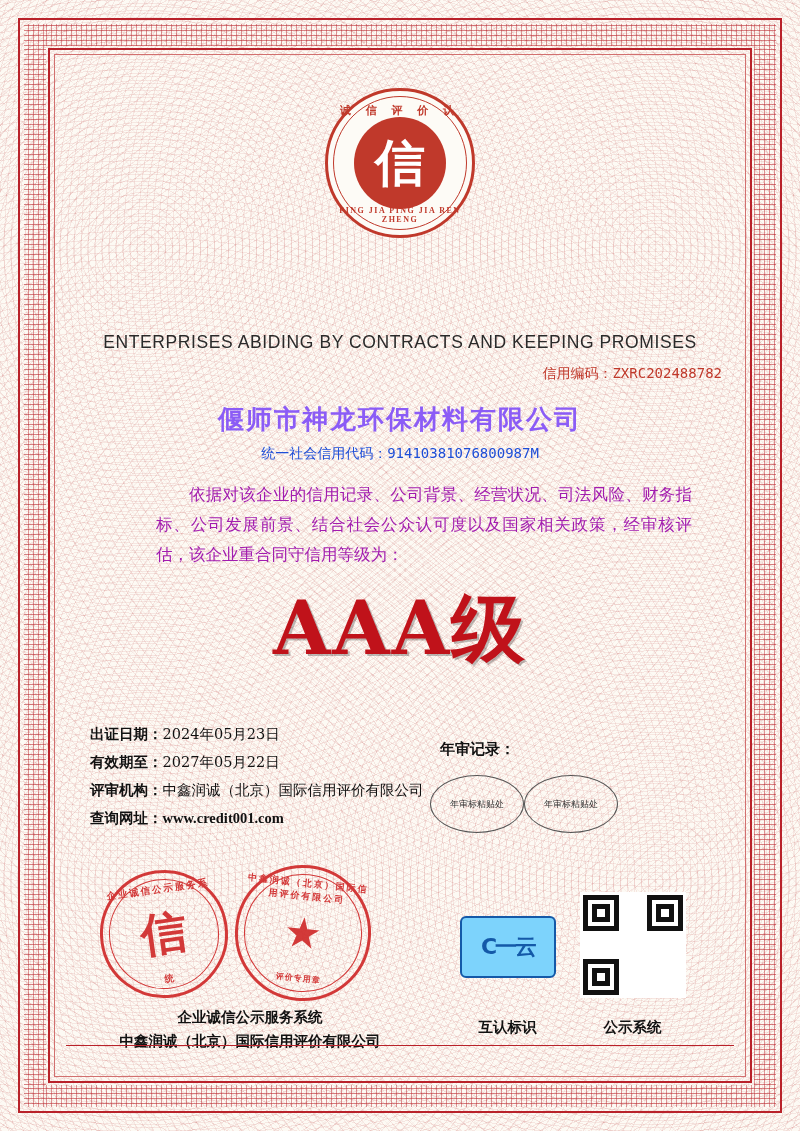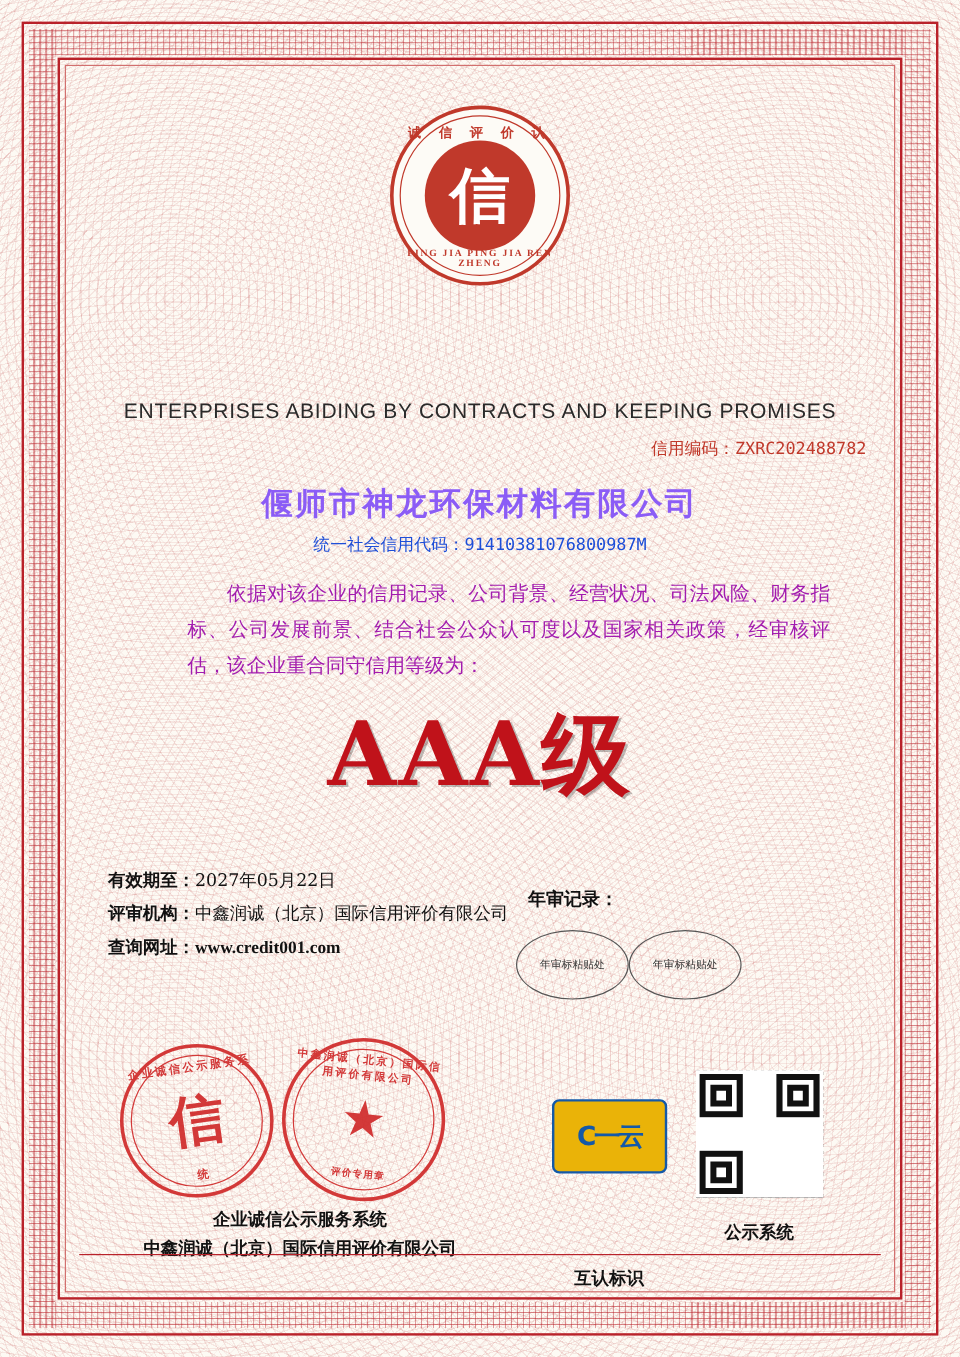--- a/index.html
+++ b/index.html
@@ -326,31 +326,31 @@
     position: absolute;
     left: 400px;
     top: 856px;
     width: 92px;
     height: 58px;
     border: 2px solid #1459a8;
     border-radius: 6px;
     display: flex;
     align-items: center;
     justify-content: center;
-    background: #eab308;
+    background: #7dd3fc;
     color: #1459a8;
     font-family: "DejaVu Sans", sans-serif;
     font-weight: bold;
     font-size: 22px;
     letter-spacing: -2px;
   }
   .mutual-label {
     position: absolute;
     left: 390px;
-    top: 996px;
+    top: 958px;
     width: 115px;
     text-align: center;
     font-family: Liberation Serif, serif;
     font-weight: bold;
     font-size: 14.5px;
     color: #111;
   }
 
   .qr {
     position: absolute;
@@ -443,20 +443,23 @@
     <div class="usci">
       <span>统一社会信用代码：</span><span class="num">91410381076800987M</span>
     </div>
 
     <div class="body-text">依据对该企业的信用记录、公司背景、经营状况、司法风险、财务指标、公司发展前景、结合社会公众认可度以及国家相关政策，经审核评估，该企业重合同守信用等级为：</div>
 
     <div class="grade">AAA级</div>
 
     <div class="details">
       <div>
+        <span class="lbl">出证日期：</span><span>2024年05月23日</span>
+      </div>
+      <div>
         <span class="lbl">有效期至：</span><span>2027年05月22日</span>
       </div>
       <div>
         <span class="lbl">评审机构：</span><span>中鑫润诚（北京）国际信用评价有限公司</span>
       </div>
       <div>
         <span class="lbl">查询网址：</span><span class="url">www.credit001.com</span>
       </div>
     </div>
 

